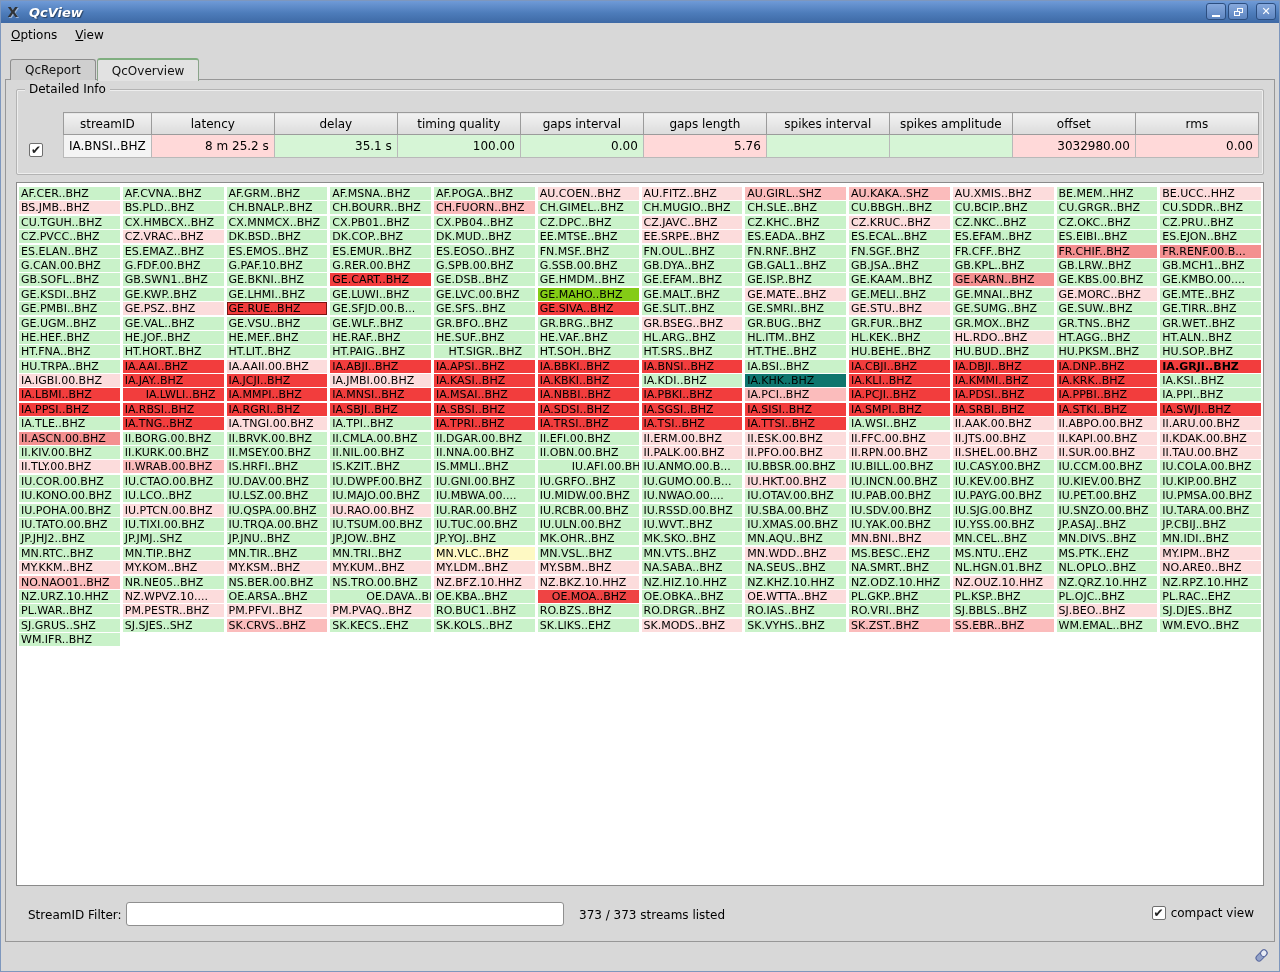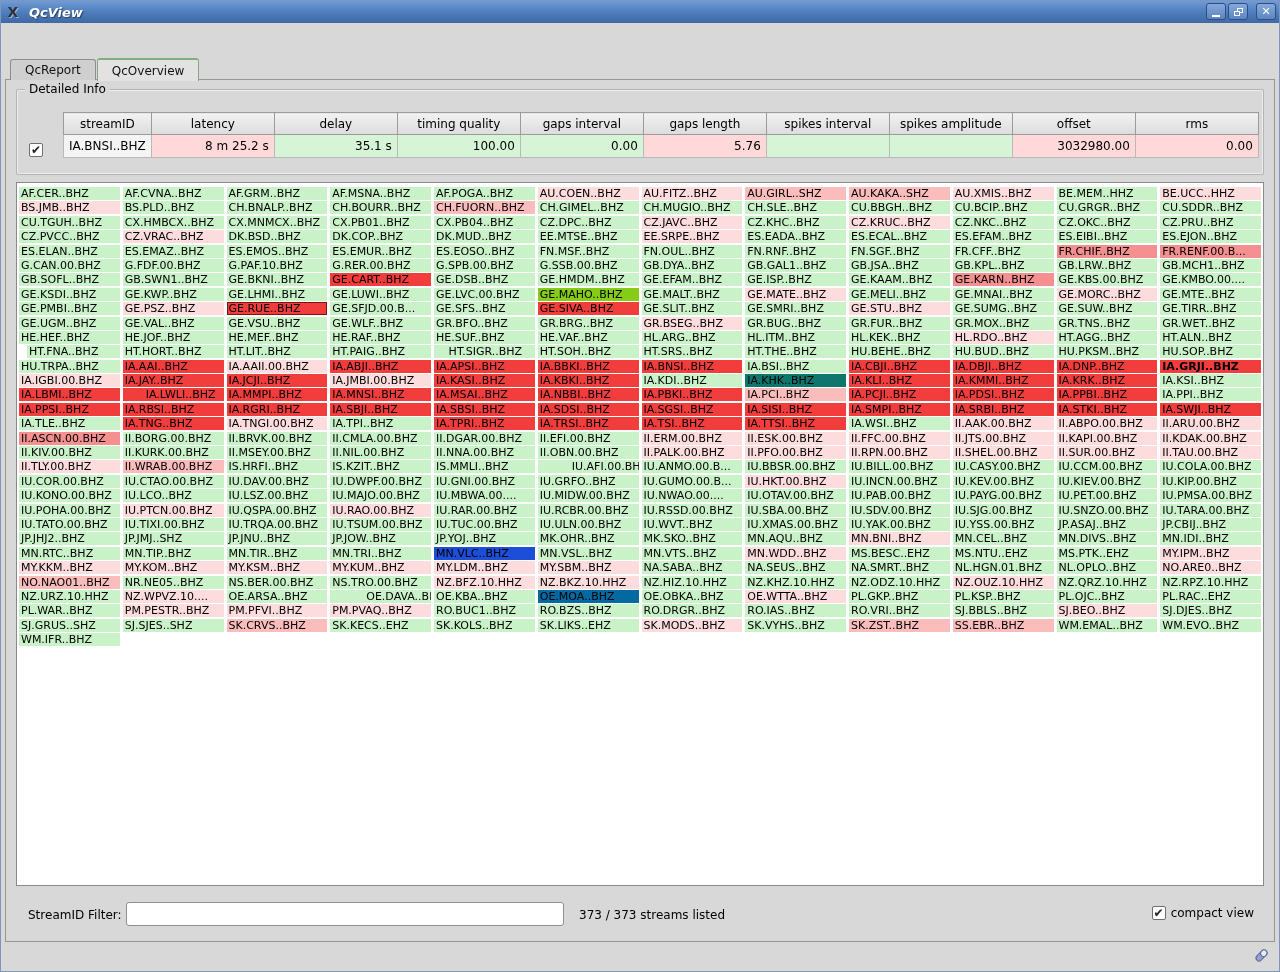--- a/index.html
+++ b/index.html
@@ -98,20 +98,24 @@
             <i></i>
             <i></i>
           </span>
         </span>
       <span class="win-btn close">
           <span class="glyph-x">✕</span>
         </span>
     </span>
   </div>
 
+  <div class="menubar">
+    <span class="menu-item"><u>O</u>ptions</span>
+    <span class="menu-item"><u>V</u>iew</span>
+  </div>
 
   <div class="tabbar">
     <div class="tab">QcReport</div>
     <div class="tab active">QcOverview</div>
   </div>
 
   <div class="tabpanel">
 
     <div class="groupbox">
       <span class="groupbox-label">Detailed Info</span>
@@ -277,21 +281,21 @@
           <div class="cell" style="background: rgb(201, 242, 201);">HE.MEF..BHZ</div>
           <div class="cell" style="background: rgb(201, 242, 201);">HE.RAF..BHZ</div>
           <div class="cell" style="background: rgb(201, 242, 201);">HE.SUF..BHZ</div>
           <div class="cell" style="background: rgb(201, 242, 201);">HE.VAF..BHZ</div>
           <div class="cell" style="background: rgb(201, 242, 201);">HL.ARG..BHZ</div>
           <div class="cell" style="background: rgb(201, 242, 201);">HL.ITM..BHZ</div>
           <div class="cell" style="background: rgb(201, 242, 201);">HL.KEK..BHZ</div>
           <div class="cell" style="background: rgb(252, 220, 220);">HL.RDO..BHZ</div>
           <div class="cell" style="background: rgb(201, 242, 201);">HT.AGG..BHZ</div>
           <div class="cell" style="background: rgb(201, 242, 201);">HT.ALN..BHZ</div>
-          <div class="cell" style="background: rgb(201, 242, 201); margin-left: 8px;">HT.FNA..BHZ</div>
+          <div class="cell" style="background: rgb(201, 242, 201);">HT.FNA..BHZ</div>
           <div class="cell" style="background: rgb(201, 242, 201);">HT.HORT..BHZ</div>
           <div class="cell" style="background: rgb(201, 242, 201);">HT.LIT..BHZ</div>
           <div class="cell" style="background: rgb(201, 242, 201);">HT.PAIG..BHZ</div>
           <div class="cell" style="background: rgb(201, 242, 201); text-align: center;">HT.SIGR..BHZ</div>
           <div class="cell" style="background: rgb(201, 242, 201);">HT.SOH..BHZ</div>
           <div class="cell" style="background: rgb(201, 242, 201);">HT.SRS..BHZ</div>
           <div class="cell" style="background: rgb(201, 242, 201);">HT.THE..BHZ</div>
           <div class="cell" style="background: rgb(201, 242, 201);">HU.BEHE..BHZ</div>
           <div class="cell" style="background: rgb(201, 242, 201);">HU.BUD..BHZ</div>
           <div class="cell" style="background: rgb(201, 242, 201);">HU.PKSM..BHZ</div>
@@ -449,21 +453,21 @@
           <div class="cell" style="background: rgb(201, 242, 201);">MK.SKO..BHZ</div>
           <div class="cell" style="background: rgb(201, 242, 201);">MN.AQU..BHZ</div>
           <div class="cell" style="background: rgb(252, 220, 220);">MN.BNI..BHZ</div>
           <div class="cell" style="background: rgb(201, 242, 201);">MN.CEL..BHZ</div>
           <div class="cell" style="background: rgb(201, 242, 201);">MN.DIVS..BHZ</div>
           <div class="cell" style="background: rgb(201, 242, 201);">MN.IDI..BHZ</div>
           <div class="cell" style="background: rgb(201, 242, 201);">MN.RTC..BHZ</div>
           <div class="cell" style="background: rgb(201, 242, 201);">MN.TIP..BHZ</div>
           <div class="cell" style="background: rgb(201, 242, 201);">MN.TIR..BHZ</div>
           <div class="cell" style="background: rgb(201, 242, 201);">MN.TRI..BHZ</div>
-          <div class="cell" style="background: #1d4ed8;">MN.VLC..BHZ</div>
+          <div class="cell" style="background: #fef9c3;">MN.VLC..BHZ</div>
           <div class="cell" style="background: rgb(201, 242, 201);">MN.VSL..BHZ</div>
           <div class="cell" style="background: rgb(201, 242, 201);">MN.VTS..BHZ</div>
           <div class="cell" style="background: rgb(252, 220, 220);">MN.WDD..BHZ</div>
           <div class="cell" style="background: rgb(201, 242, 201);">MS.BESC..EHZ</div>
           <div class="cell" style="background: rgb(201, 242, 201);">MS.NTU..EHZ</div>
           <div class="cell" style="background: rgb(201, 242, 201);">MS.PTK..EHZ</div>
           <div class="cell" style="background: rgb(252, 220, 220);">MY.IPM..BHZ</div>
           <div class="cell" style="background: rgb(252, 220, 220);">MY.KKM..BHZ</div>
           <div class="cell" style="background: rgb(252, 220, 220);">MY.KOM..BHZ</div>
           <div class="cell" style="background: rgb(252, 220, 220);">MY.KSM..BHZ</div>
@@ -486,21 +490,21 @@
           <div class="cell" style="background: rgb(201, 242, 201);">NZ.KHZ.10.HHZ</div>
           <div class="cell" style="background: rgb(201, 242, 201);">NZ.ODZ.10.HHZ</div>
           <div class="cell" style="background: rgb(252, 220, 220);">NZ.OUZ.10.HHZ</div>
           <div class="cell" style="background: rgb(201, 242, 201);">NZ.QRZ.10.HHZ</div>
           <div class="cell" style="background: rgb(201, 242, 201);">NZ.RPZ.10.HHZ</div>
           <div class="cell" style="background: rgb(201, 242, 201);">NZ.URZ.10.HHZ</div>
           <div class="cell" style="background: rgb(252, 220, 220);">NZ.WPVZ.10....</div>
           <div class="cell" style="background: rgb(201, 242, 201);">OE.ARSA..BHZ</div>
           <div class="cell" style="background: rgb(201, 242, 201); padding-left: 36px;">OE.DAVA..BHZ</div>
           <div class="cell" style="background: rgb(201, 242, 201);">OE.KBA..BHZ</div>
-          <div class="cell" style="background: #0369a1;">OE.MOA..BHZ</div>
+          <div class="cell" style="background: #ef4444; text-align: center;">OE.MOA..BHZ</div>
           <div class="cell" style="background: rgb(201, 242, 201);">OE.OBKA..BHZ</div>
           <div class="cell" style="background: rgb(252, 220, 220);">OE.WTTA..BHZ</div>
           <div class="cell" style="background: rgb(201, 242, 201);">PL.GKP..BHZ</div>
           <div class="cell" style="background: rgb(201, 242, 201);">PL.KSP..BHZ</div>
           <div class="cell" style="background: rgb(201, 242, 201);">PL.OJC..BHZ</div>
           <div class="cell" style="background: rgb(201, 242, 201);">PL.RAC..EHZ</div>
           <div class="cell" style="background: rgb(201, 242, 201);">PL.WAR..BHZ</div>
           <div class="cell" style="background: rgb(252, 220, 220);">PM.PESTR..BHZ</div>
           <div class="cell" style="background: rgb(252, 220, 220);">PM.PFVI..BHZ</div>
           <div class="cell" style="background: rgb(252, 220, 220);">PM.PVAQ..BHZ</div>

